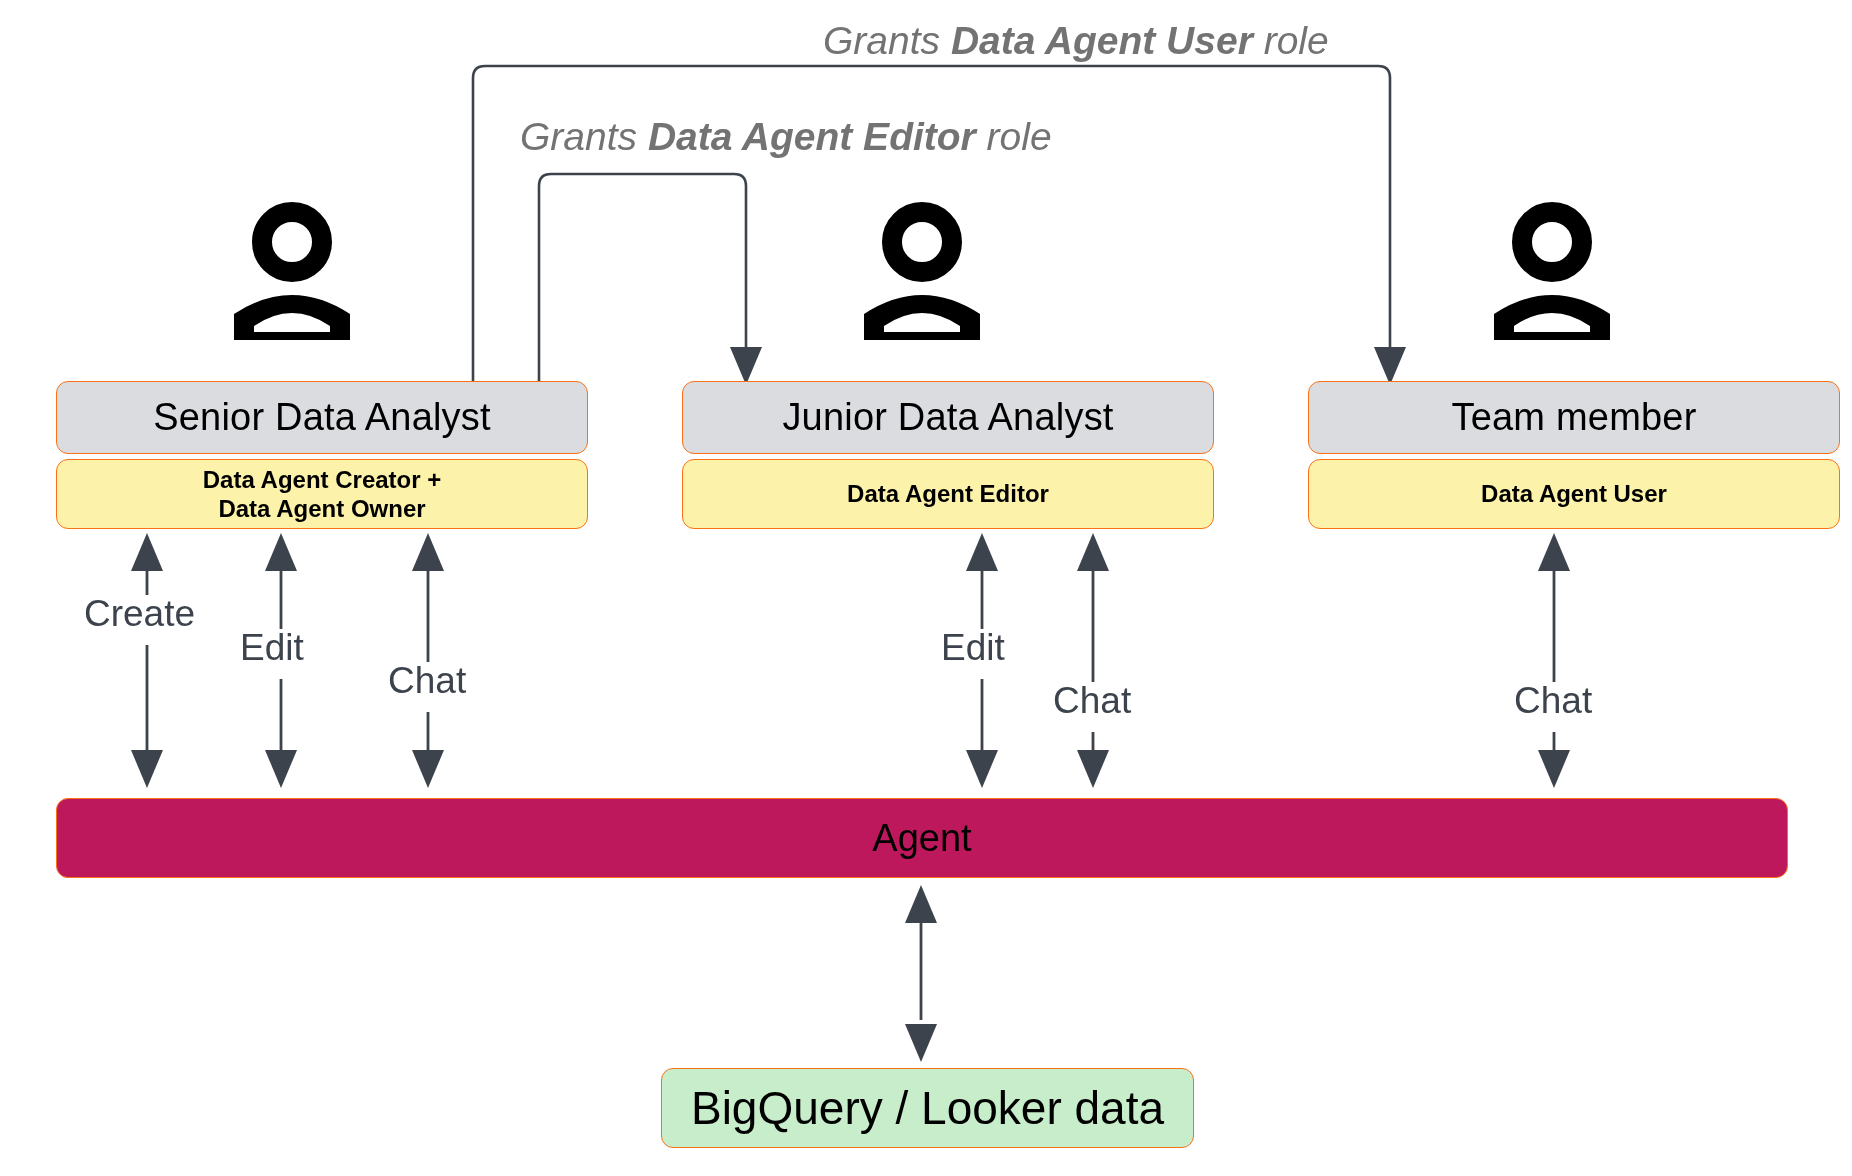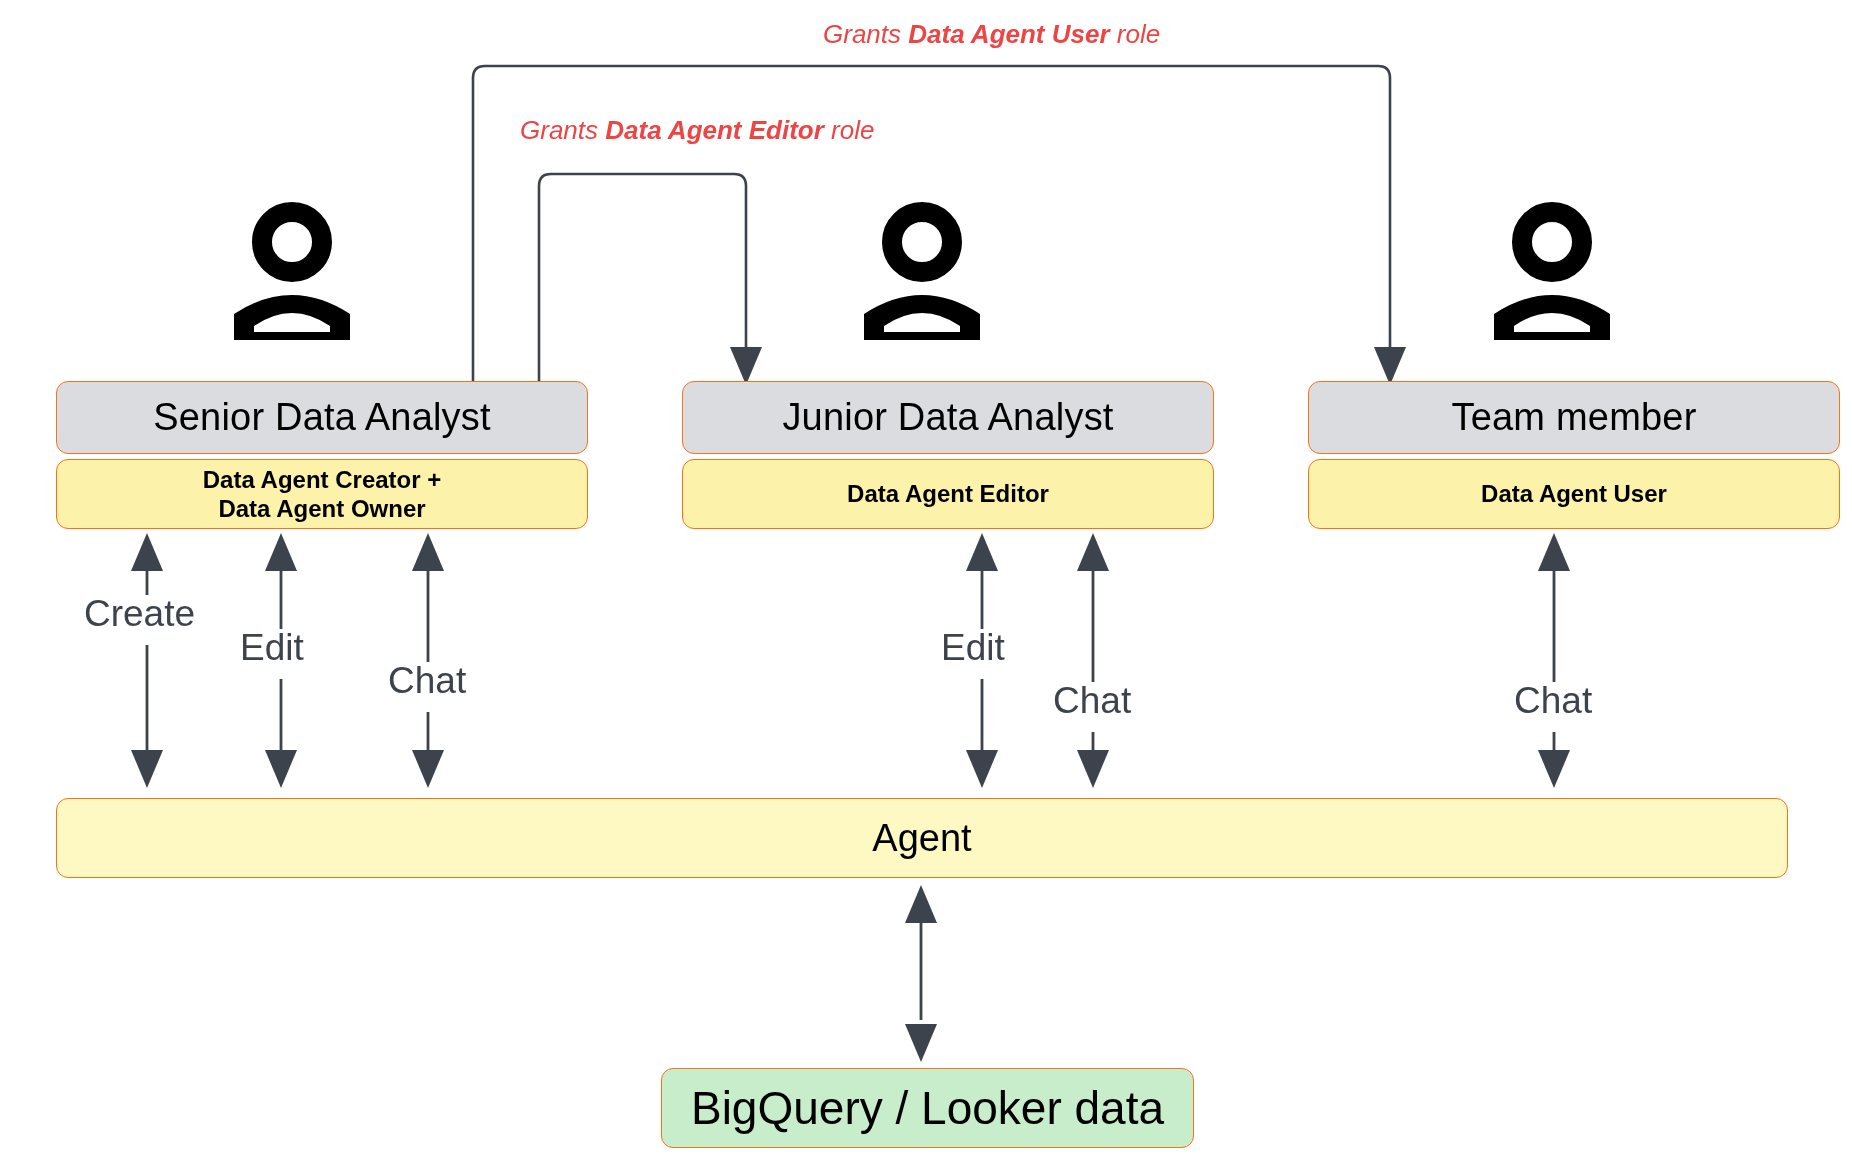--- a/index.html
+++ b/index.html
@@ -56,34 +56,34 @@
     font-weight: 400;
     letter-spacing: 0.2px;
   }
   .role-perm {
     background: #fdf2aa;
     font-size: 24px;
     font-weight: bold;
     line-height: 1.22;
   }
   .agent-box {
-    background: #fef9c3;
+    background: #be185d;
     font-size: 38px;
     font-weight: 400;
   }
   .data-box {
     background: #c8edcb;
     font-size: 46px;
     font-weight: 400;
   }
   .grant-label {
     position: absolute;
-    font-size: 26px;
+    font-size: 39px;
     font-style: italic;
-    color: #ef4444;
+    color: #737373;
     white-space: nowrap;
   }
   .grant-label b {
     font-weight: bold;
     font-style: italic;
   }
   .flow-label {
     position: absolute;
     font-size: 37px;
     color: #3c434c;

